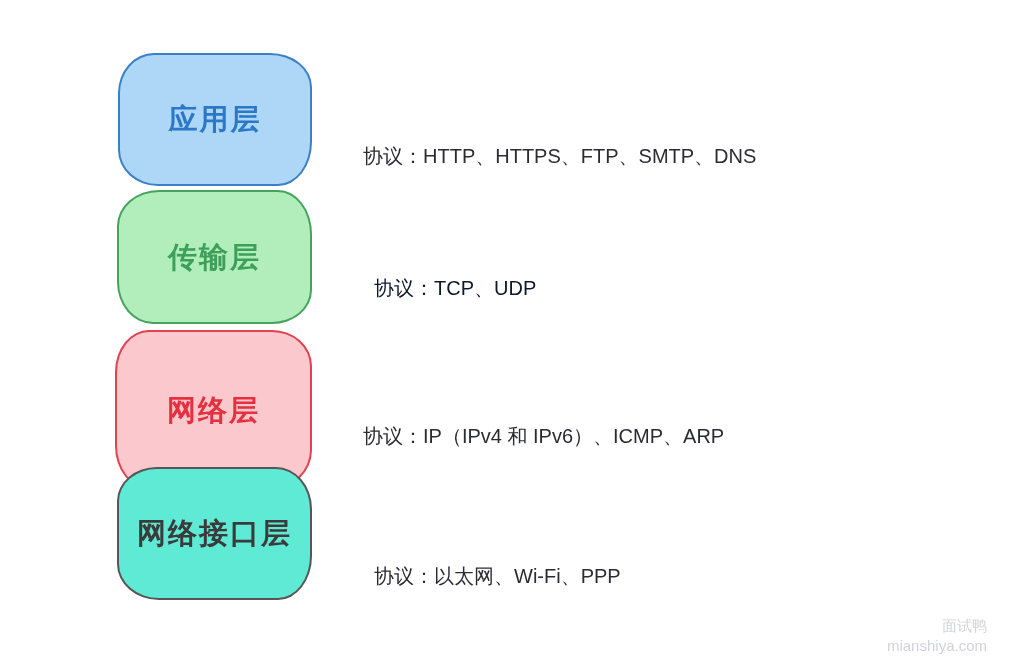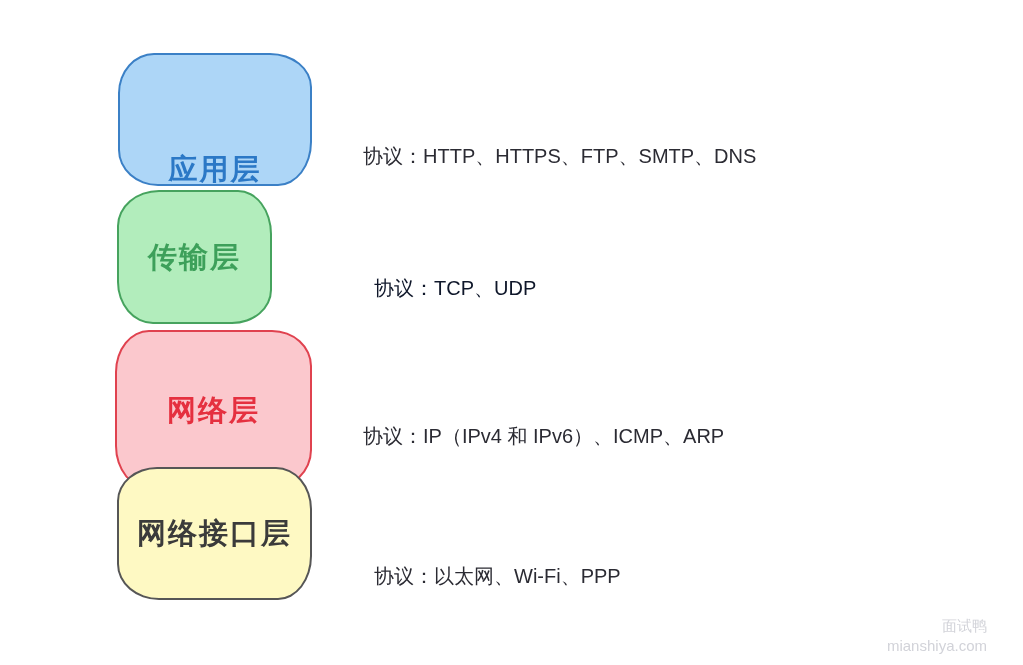--- a/index.html
+++ b/index.html
@@ -28,21 +28,21 @@
     font-weight: 600;
     letter-spacing: 2px;
     line-height: 1;
   }
   
   .box-0 {
     left: 118px; top: 53px; width: 194px; height: 133px;
     border-radius: 36px 42px 34px 40px / 40px 34px 44px 36px;
   }
   .box-1 {
-    left: 117px; top: 190px; width: 155px; height: 134px;
+    left: 117px; top: 190px; width: 195px; height: 134px;
     border-radius: 42px 34px 40px 36px / 36px 44px 34px 42px;
   }
   .box-2 {
     left: 115px; top: 330px; width: 197px; height: 160px;
     border-radius: 34px 40px 42px 36px / 42px 36px 40px 44px;
   }
   .box-3 {
     left: 117px; top: 467px; width: 195px; height: 133px;
     border-radius: 40px 36px 34px 42px / 34px 42px 44px 36px;
   }
@@ -65,36 +65,36 @@
     text-align: right;
     font-size: 15px;
     line-height: 1.3;
   }
 </style>
 </head>
 <body>
 
 <div class="canvas">
 
-  <div class="layer-box box-0" style="background-color: rgb(173, 214, 247); border-color: rgb(59, 128, 198); color: rgb(43, 120, 198); align-items: flex-end;">
+  <div class="layer-box box-0" style="background-color: rgb(173, 214, 247); border-color: rgb(59, 128, 198); color: rgb(43, 120, 198);">
     <span class="layer-label">应用层</span>
   </div>
   <div class="protocol-line line-0" style="color: rgb(43, 43, 51);">协议：HTTP、HTTPS、FTP、SMTP、DNS</div>
 
   <div class="layer-box box-1" style="background-color: rgb(178, 237, 188); border-color: rgb(70, 163, 94); color: rgb(61, 160, 90);">
     <span class="layer-label">传输层</span>
   </div>
   <div class="protocol-line line-1" style="color: #0f172a;">协议：TCP、UDP</div>
 
   <div class="layer-box box-2" style="background-color: rgb(251, 200, 205); border-color: rgb(224, 66, 79); color: rgb(229, 48, 63);">
     <span class="layer-label">网络层</span>
   </div>
   <div class="protocol-line line-2" style="color: rgb(43, 43, 51);">协议：IP（IPv4 和 IPv6）、ICMP、ARP</div>
 
-  <div class="layer-box box-3" style="background-color: #fef9c3; border-color: rgb(86, 86, 86); color: rgb(59, 59, 59);">
+  <div class="layer-box box-3" style="background-color: #5eead4; border-color: rgb(86, 86, 86); color: rgb(59, 59, 59);">
     <span class="layer-label">网络接口层</span>
   </div>
   <div class="protocol-line line-3" style="color: rgb(43, 43, 51);">协议：以太网、Wi-Fi、PPP</div>
 
   <div class="watermark" style="color: rgb(210, 211, 217);">
     <div>面试鸭</div>
     <div>mianshiya.com</div>
   </div>
 
 </div>

